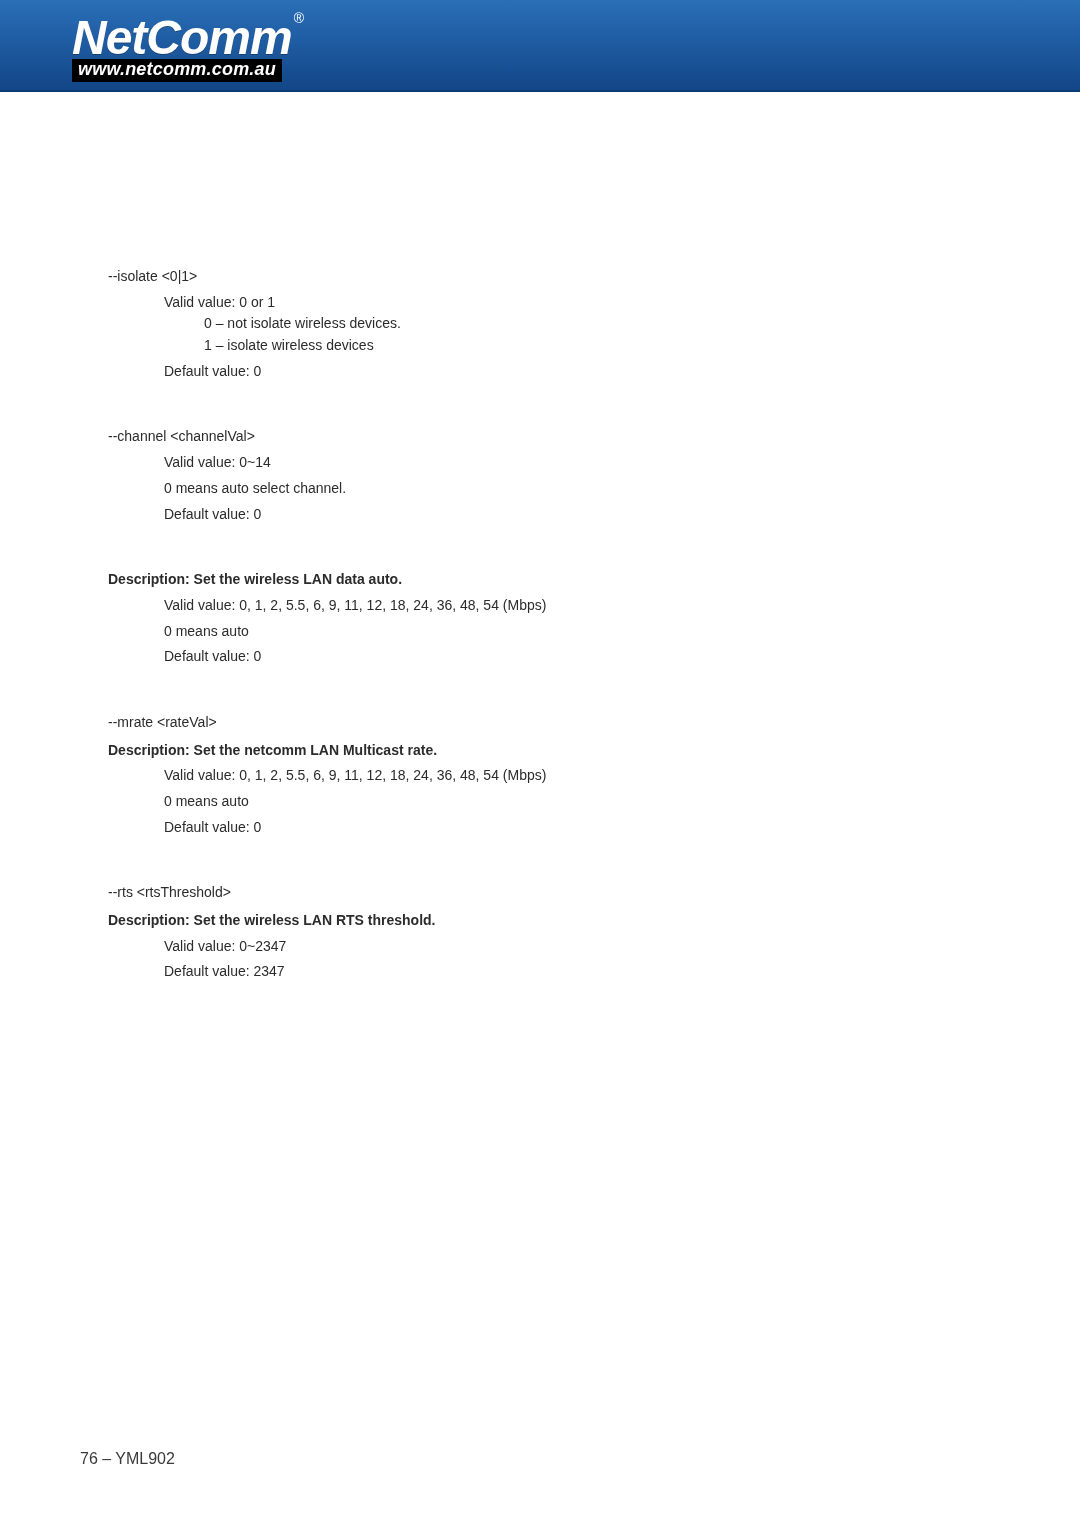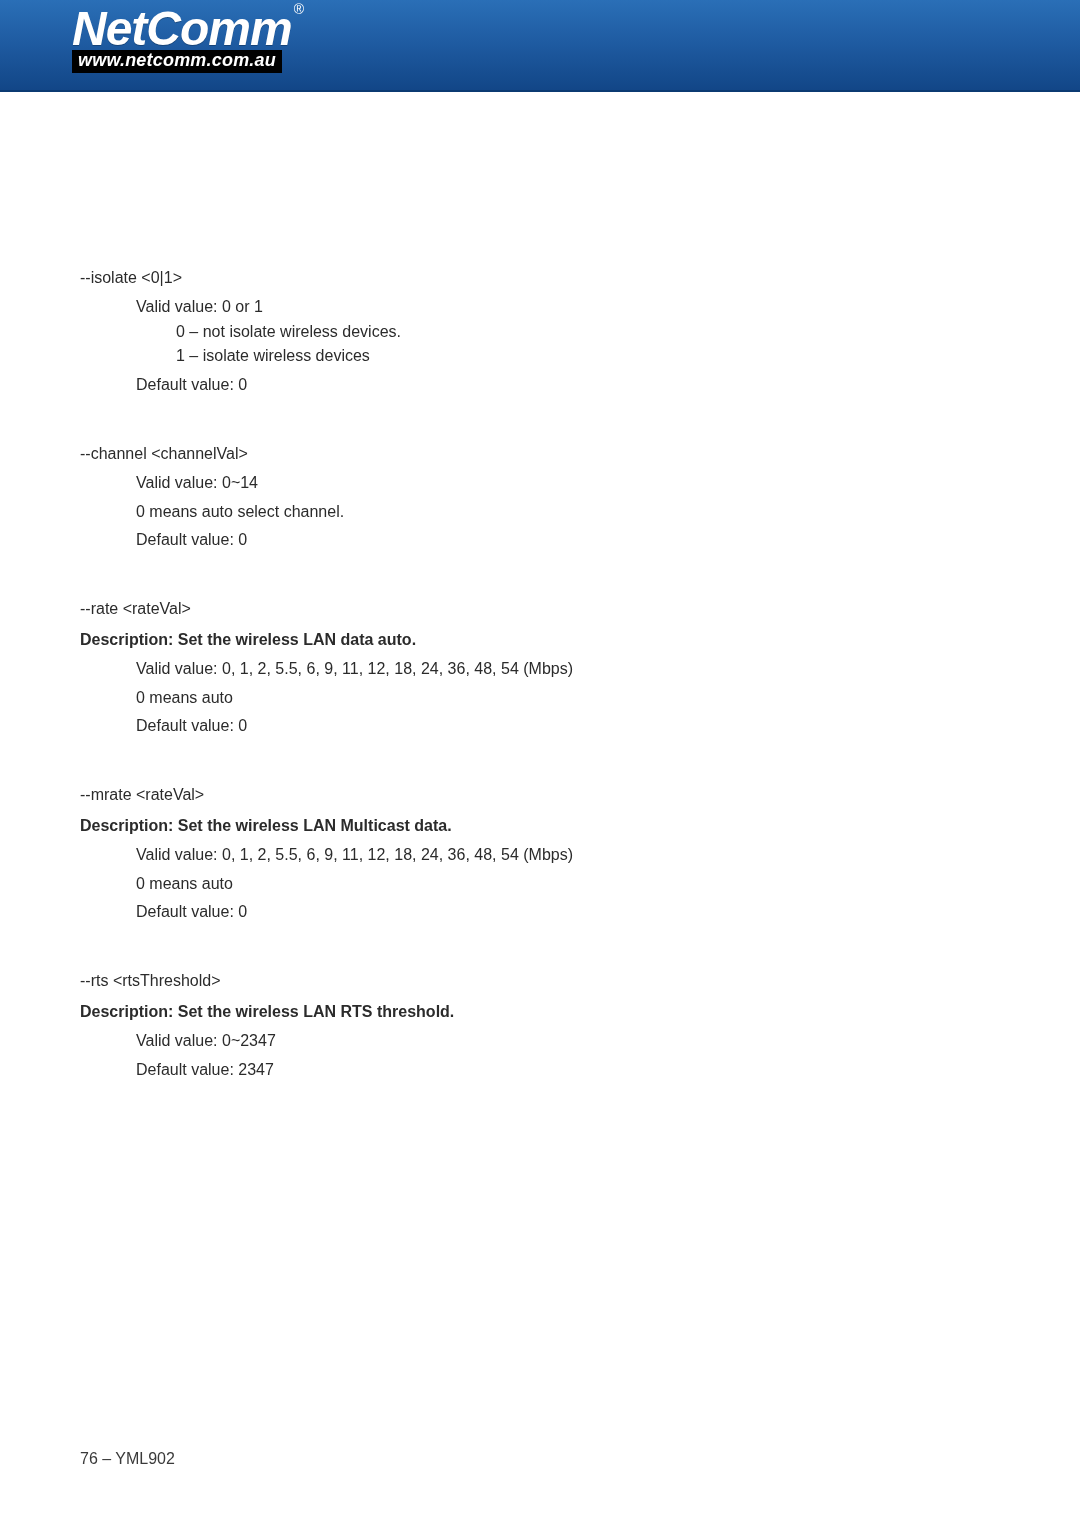--- a/index.html
+++ b/index.html
@@ -3,21 +3,21 @@
 <meta charset="utf-8">
 <style>
   * { margin: 0; padding: 0; box-sizing: border-box; }
   html, body { width: 1080px; height: 1532px; background: #fff; font-family: Helvetica, Arial, sans-serif; color: #2b2b2b; }
   .header-band {
     width: 100%; height: 92px;
     background: linear-gradient(#2a6fb7 0%, #1e5aa0 50%, #124687 100%);
     position: relative;
     border-bottom: 2px solid #0b3a72;
   }
-  .logo-block { position: absolute; left: 72px; top: 1px; }
+  .logo-block { position: absolute; left: 72px; top: 10px; }
   .logo-text {
     font-family: "Arial Black", Helvetica, Arial, sans-serif;
     font-weight: 900;
     font-style: italic;
     font-size: 48px;
     letter-spacing: -1px;
     color: #fff;
     display: inline-block;
     text-shadow: 0 1px 0 rgba(0,0,0,.25);
   }
@@ -28,22 +28,22 @@
     font-style: italic;
     font-weight: 700;
     font-size: 18px;
     color: #fff;
     background: #000;
     padding: 0 6px 2px 6px;
     width: fit-content;
     letter-spacing: .2px;
   }
   .page {
-    padding: 174px 80px 0 80px;
-    font-size: 16px;
+    padding: 174px 80px 0 108px;
+    font-size: 14px;
     line-height: 1.55;
   }
   .cmd { font-weight: 400; }
   .desc-bold { font-weight: 700; margin-top: 6px; }
   .indent1 { padding-left: 56px; margin-top: 4px; }
   .indent2 { padding-left: 96px; }
   .section { margin-top: 44px; }
   .section:first-child { margin-top: 0; }
   .footer {
     position: absolute; left: 80px; bottom: 64px;
@@ -71,30 +71,29 @@
   </div>
 
   <div class="section">
     <div class="cmd">--channel &lt;channelVal&gt;</div>
     <div class="indent1">Valid value: 0~14</div>
     <div class="indent1">0 means auto select channel.</div>
     <div class="indent1">Default value: 0</div>
   </div>
 
   <div class="section">
-    <div class="cmd">--rate &lt;rateVal&gt;</div>
     <div class="desc-bold">Description: Set the wireless LAN data auto.</div>
     <div class="indent1">Valid value: 0, 1, 2, 5.5, 6, 9, 11, 12, 18, 24, 36, 48, 54 (Mbps)</div>
     <div class="indent1">0 means auto</div>
     <div class="indent1">Default value: 0</div>
   </div>
 
   <div class="section">
     <div class="cmd">--mrate &lt;rateVal&gt;</div>
-    <div class="desc-bold">Description: Set the wireless LAN Multicast data.</div>
+    <div class="desc-bold">Description: Set the netcomm LAN Multicast rate.</div>
     <div class="indent1">Valid value: 0, 1, 2, 5.5, 6, 9, 11, 12, 18, 24, 36, 48, 54 (Mbps)</div>
     <div class="indent1">0 means auto</div>
     <div class="indent1">Default value: 0</div>
   </div>
 
   <div class="section">
     <div class="cmd">--rts &lt;rtsThreshold&gt;</div>
     <div class="desc-bold">Description: Set the wireless LAN RTS threshold.</div>
     <div class="indent1">Valid value: 0~2347</div>
     <div class="indent1">Default value: 2347</div>

